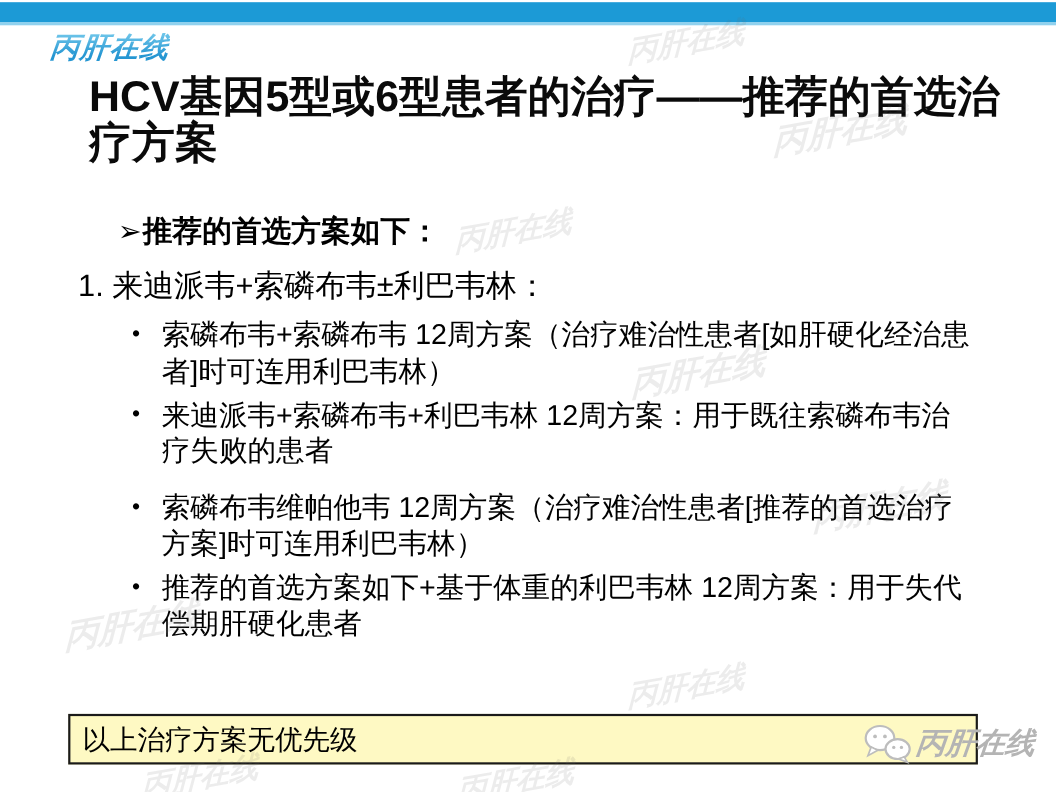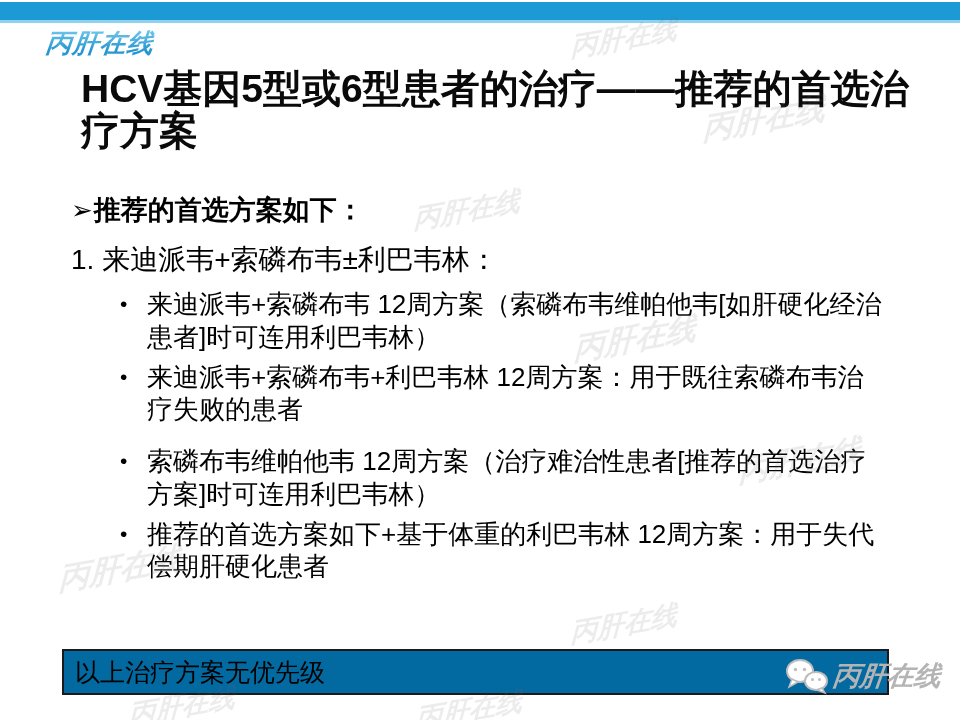--- a/index.html
+++ b/index.html
@@ -24,33 +24,33 @@
   }
 
   
   .title {
     position: absolute; left: 69px; top: 56px; width: 838px; margin: 12px;
     font-size: 39px; line-height: 1.08; font-weight: bold; color: #0a0a0a;
   }
 
   
   .content { position: absolute; left: 71px; top: 192px; width: 815px; }
-  .lead { font-size: 27px; font-weight: bold; margin-bottom: 13px; white-space: nowrap; }
+  .lead { font-size: 27px; font-weight: bold; margin-bottom: 13px; white-space: nowrap; margin-left: 36px; }
   .lead .arrow { font-weight: normal; font-size: 26px; margin-right: 1px; }
   .item-label { font-size: 28px; font-weight: normal; margin: 1px 0 9px 0; white-space: nowrap; }
   .item-label + .bullet { margin-top: 0; }
   .bullet { display: flex; padding-left: 49px; font-size: 26px; line-height: 1.26; margin-bottom: 7px; }
   .bullet .dot { flex: none; width: 27px; font-size: 21px; padding-top: 3px; }
   .bullet .btext { flex: 1; }
   .group-gap { height: 12px; }
 
   
   .note-box {
     position: absolute; left: 62px; top: 649px; width: 812px; height: 42px;
-    border: 2px solid #1a1a1a; background: #0369a1;
+    border: 2px solid #1a1a1a; background: #fef9c3;
     display: flex; align-items: center; padding-left: 11px;
     font-size: 25px;
   }
 
   
   .brand-footer {
     position: absolute; left: 784px; top: 655px; height: 42px;
     display: flex; align-items: center; gap: 3px; z-index: 5;
   }
   .brand-footer .brand-text {
@@ -87,21 +87,21 @@
 
 <div class="content">
   <div class="lead">
     <span class="arrow">➢</span><span>推荐的首选方案如下：</span>
   </div>
 
   <div class="item-label">1. 来迪派韦+索磷布韦±利巴韦林：</div>
 
   <div class="bullet">
     <span class="dot">•</span>
-    <span class="btext">来迪派韦+索磷布韦 12周方案（索磷布韦维帕他韦[如肝硬化经治患者]时可连用利巴韦林）</span>
+    <span class="btext">索磷布韦+索磷布韦 12周方案（治疗难治性患者[如肝硬化经治患者]时可连用利巴韦林）</span>
   </div>
   <div class="bullet">
     <span class="dot">•</span>
     <span class="btext">来迪派韦+索磷布韦+利巴韦林 12周方案：用于既往索磷布韦治疗失败的患者</span>
   </div>
 
   <div class="group-gap"></div>
 
 
   <div class="bullet">

